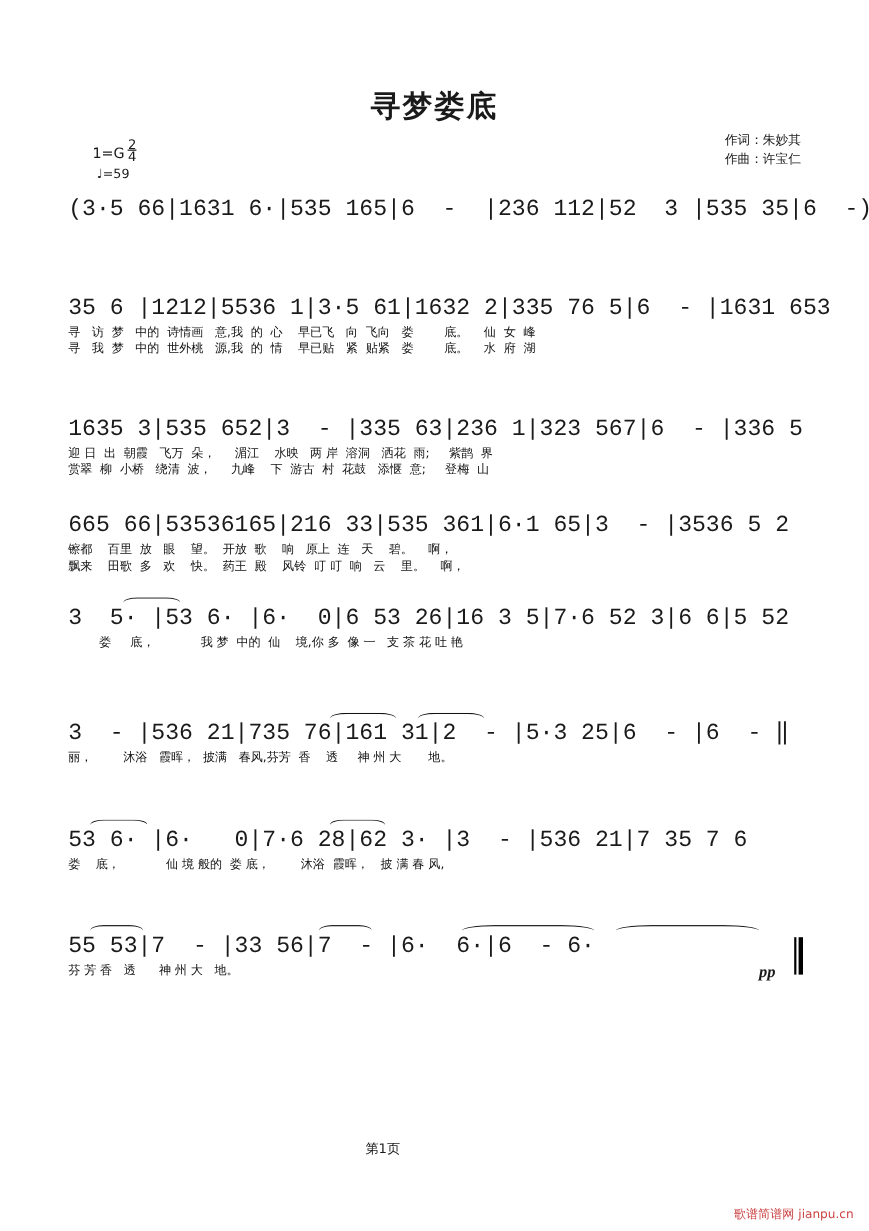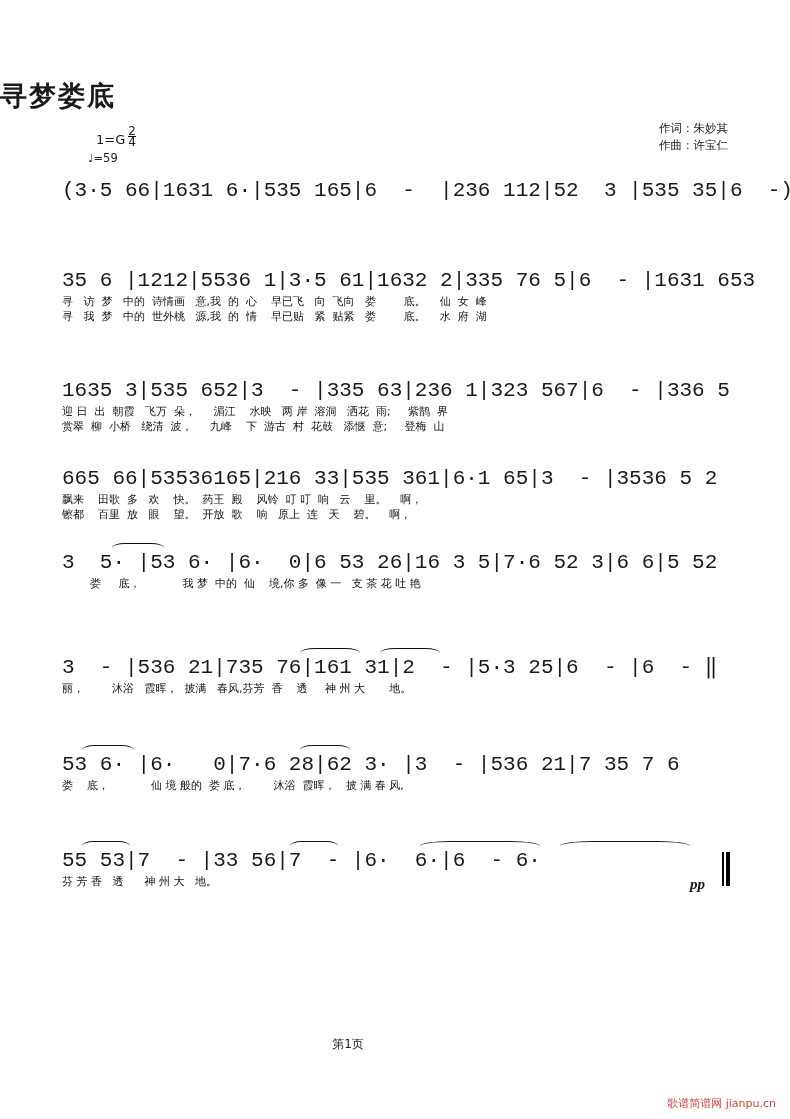--- a/index.html
+++ b/index.html
@@ -9,38 +9,37 @@
     font-family:"Liberation Serif", serif;
     color:#1a1a1a;
     position:relative;
     overflow:hidden;
   }
   .page{position:relative;width:790px;height:1119px;}
 
   
   .title{
     position:absolute;top:78px;left:0;width:790px;
-    text-align:left;
+    text-align:center;
     font-size:27px;
     letter-spacing:2px;
     font-family:"DejaVu Sans", sans-serif;
     font-weight:600;
   }
   .credits{
     position:absolute;top:120px;right:62px;
     text-align:right;
     font-size:11.5px;
     line-height:17px;
     font-family:Liberation Sans, sans-serif;
   }
   .keysig{
     position:absolute;top:126px;left:84px;
     font-size:13px;
     font-family:"DejaVu Sans", sans-serif;
-    margin-left:12px;
   }
   .keysig .num{
     display:inline-block;
     vertical-align:-2px;
     margin-left:3px;
     line-height:10px;
     font-size:12px;
     text-align:center;
   }
   .keysig .num .top{display:block;}
@@ -124,22 +123,22 @@
   </div>
 
   <div class="system" style="top:378px;">
     <div class="notes">1635 3|535 652|3  - |335 63|236 1|323 567|6  - |336 5</div>
     <div class="lyr">迎 日  出  朝霞   飞万  朵，     湄江    水映   两 岸  溶洞   洒花  雨;     紫鹊  界</div>
     <div class="lyr second">赏翠  柳  小桥   绕清  波，     九峰    下  游古  村  花鼓   添惬  意;     登梅  山</div>
   </div>
 
   <div class="system" style="top:466px;">
     <div class="notes">665 66|53536165|216 33|535 361|6·1 65|3  - |3536 5 2</div>
+    <div class="lyr second">镲都    百里  放   眼    望。  开放  歌    响   原上  连   天    碧。    啊，</div>
     <div class="lyr">飘来    田歌  多   欢    快。  药王  殿    风铃  叮 叮  响   云    里。    啊，</div>
-    <div class="lyr second">镲都    百里  放   眼    望。  开放  歌    响   原上  连   天    碧。    啊，</div>
   </div>
 
   <div class="system" style="top:550px;">
     <div class="notes">3  5· |53 6· |6·  0|6 53 26|16 3 5|7·6 52 3|6 6|5 52</div>
     <div class="lyr">        娄     底，            我 梦  中的  仙    境,你 多  像 一   支 茶 花 吐 艳</div>
   </div>
 
   <div class="system" style="top:655px;">
     <div class="notes">3  - |536 21|735 76|161 31|2  - |5·3 25|6  - |6  - ‖</div>
     <div class="lyr">丽，        沐浴   霞晖，  披满   春风,芬芳  香    透     神 州 大       地。</div>

